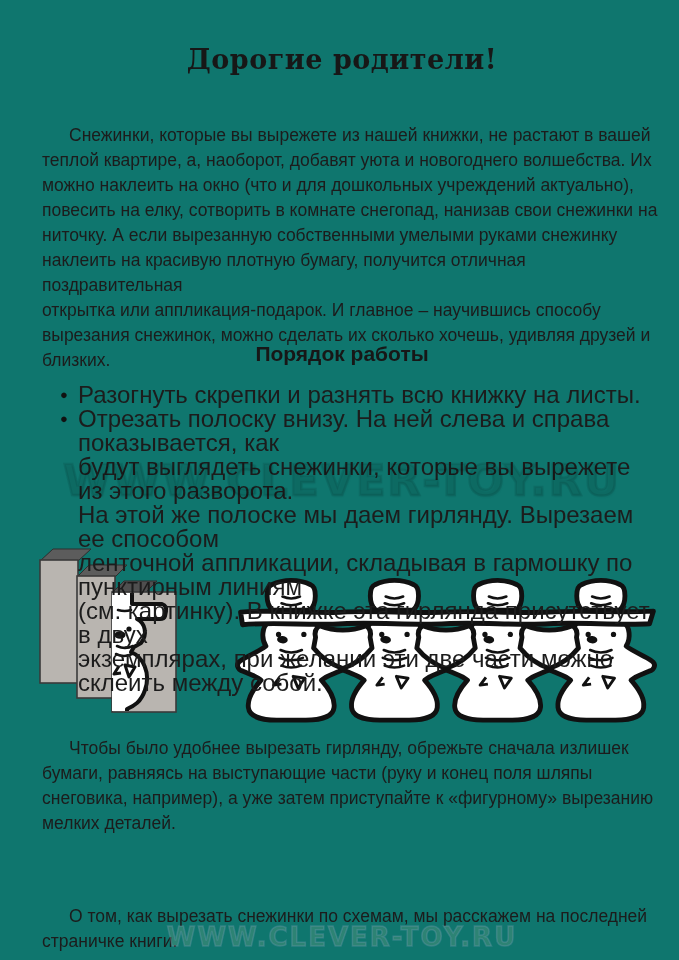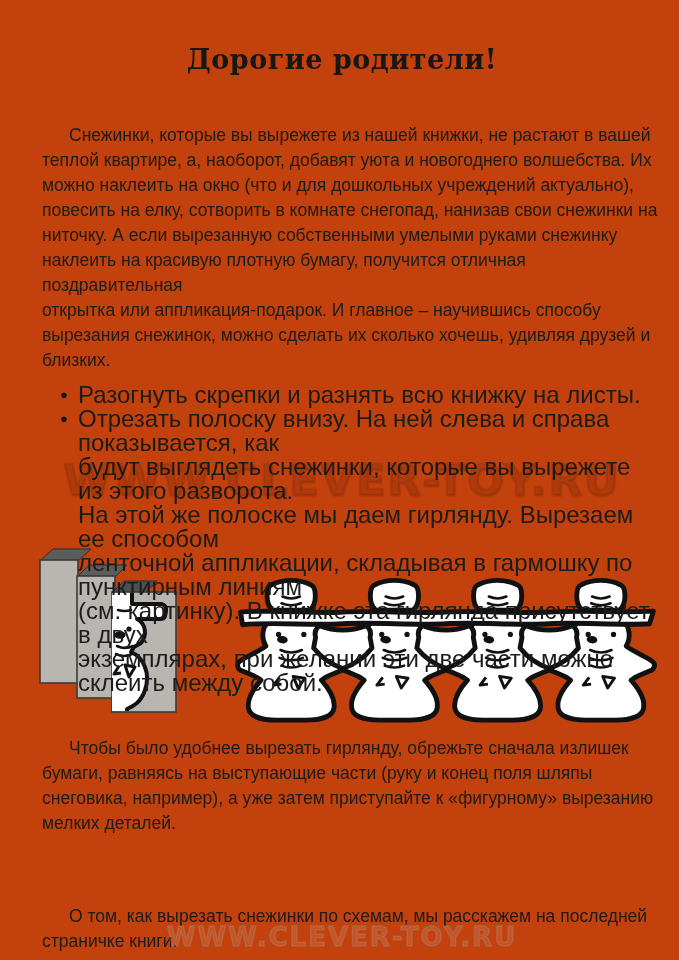--- a/index.html
+++ b/index.html
@@ -1,18 +1,18 @@
 <!DOCTYPE html>
 <html><head>
 <meta charset="utf-8">
 <style>
   html,body{margin:0;padding:0;background:#e8e8e8;}
   .page{
     position:relative; width:679px; height:960px; margin:0 auto;
-    background:#c2410c; overflow:hidden;
+    background:#0f766e; overflow:hidden;
     font-family:"Liberation Sans", sans-serif; color:#1c1c1c;
   }
   .title{
     position:absolute; left:42px; top:44px; width:600px; text-align:center;
     font-family:"DejaVu Serif", serif; font-weight:800; font-size:27px;
     letter-spacing:.5px; color:#171717;
   }
   .para{
     position:absolute; left:42px; width:618px;
     font-size:17.5px; line-height:25px; white-space:pre-line;
@@ -63,20 +63,21 @@
   <div class="para indent p-intro">Снежинки, которые вы вырежете из нашей книжки, не растают в вашей
 теплой квартире, а, наоборот, добавят уюта и новогоднего волшебства. Их
 можно наклеить на окно (что и для дошкольных учреждений актуально),
 повесить на елку, сотворить в комнате снегопад, нанизав свои снежинки на
 ниточку. А если вырезанную собственными умелыми руками снежинку
 наклеить на красивую плотную бумагу, получится отличная поздравительная
 открытка или аппликация-подарок. И главное – научившись способу
 вырезания снежинок, можно сделать их сколько хочешь, удивляя друзей и
 близких.</div>
 
+  <div class="h2">Порядок работы</div>
 
   <div class="steps">
     <div class="step">
       <span class="dot">●</span>
       <span class="txt">Разогнуть скрепки и разнять всю книжку на листы.</span>
     </div>
     <div class="step">
       <span class="dot">●</span>
       <span class="txt">Отрезать полоску внизу. На ней слева и справа показывается, как
 будут выглядеть снежинки, которые вы вырежете из этого разворота.

